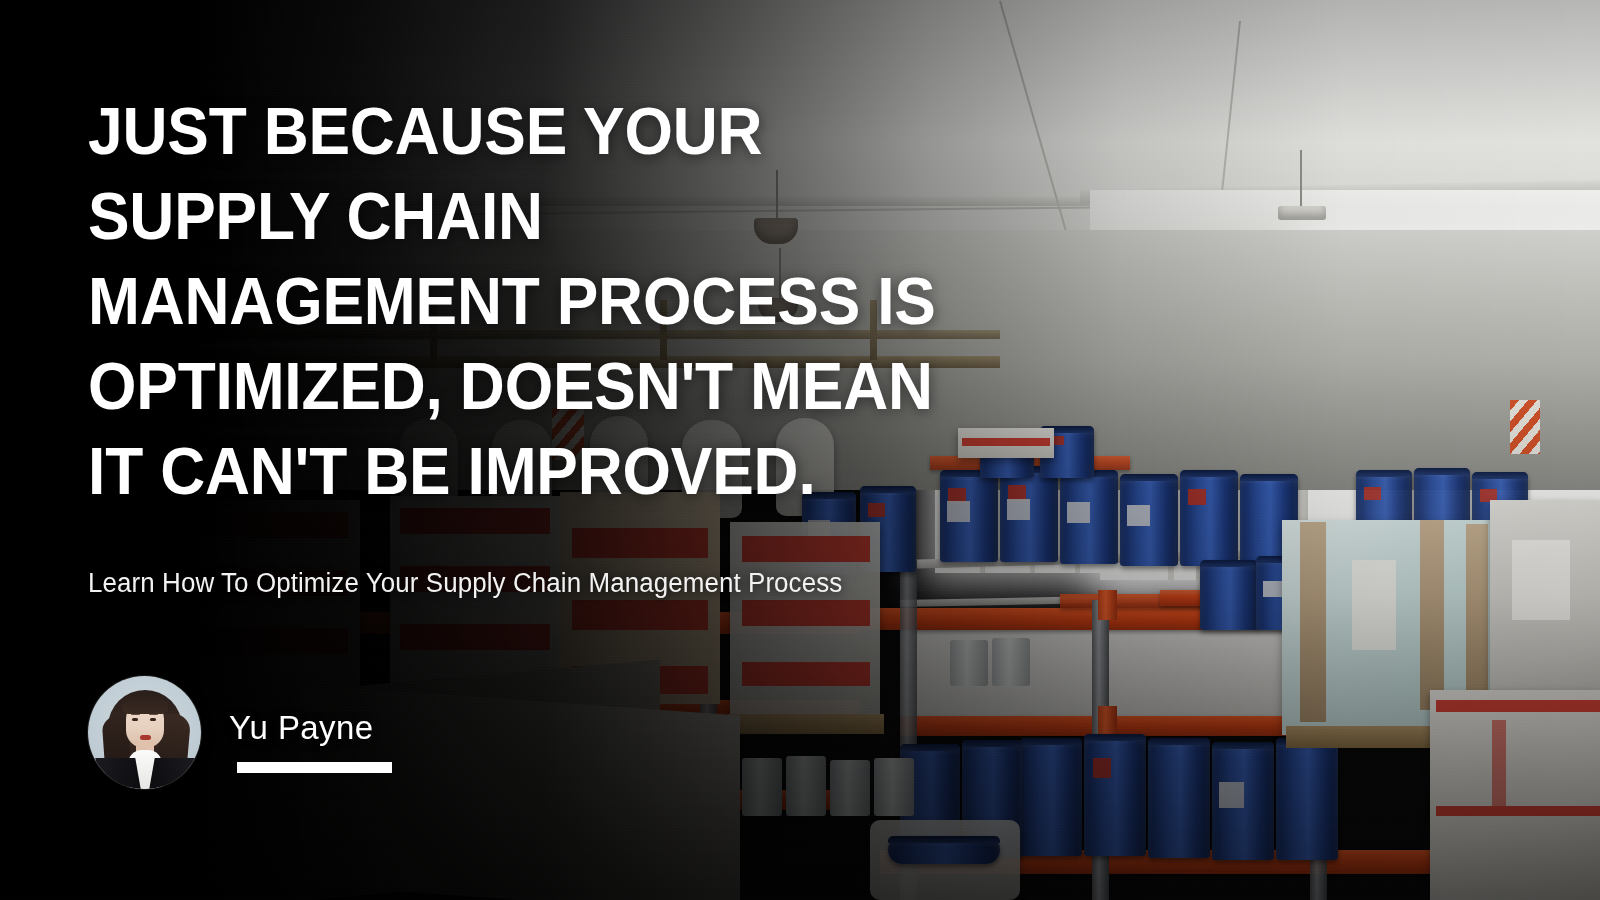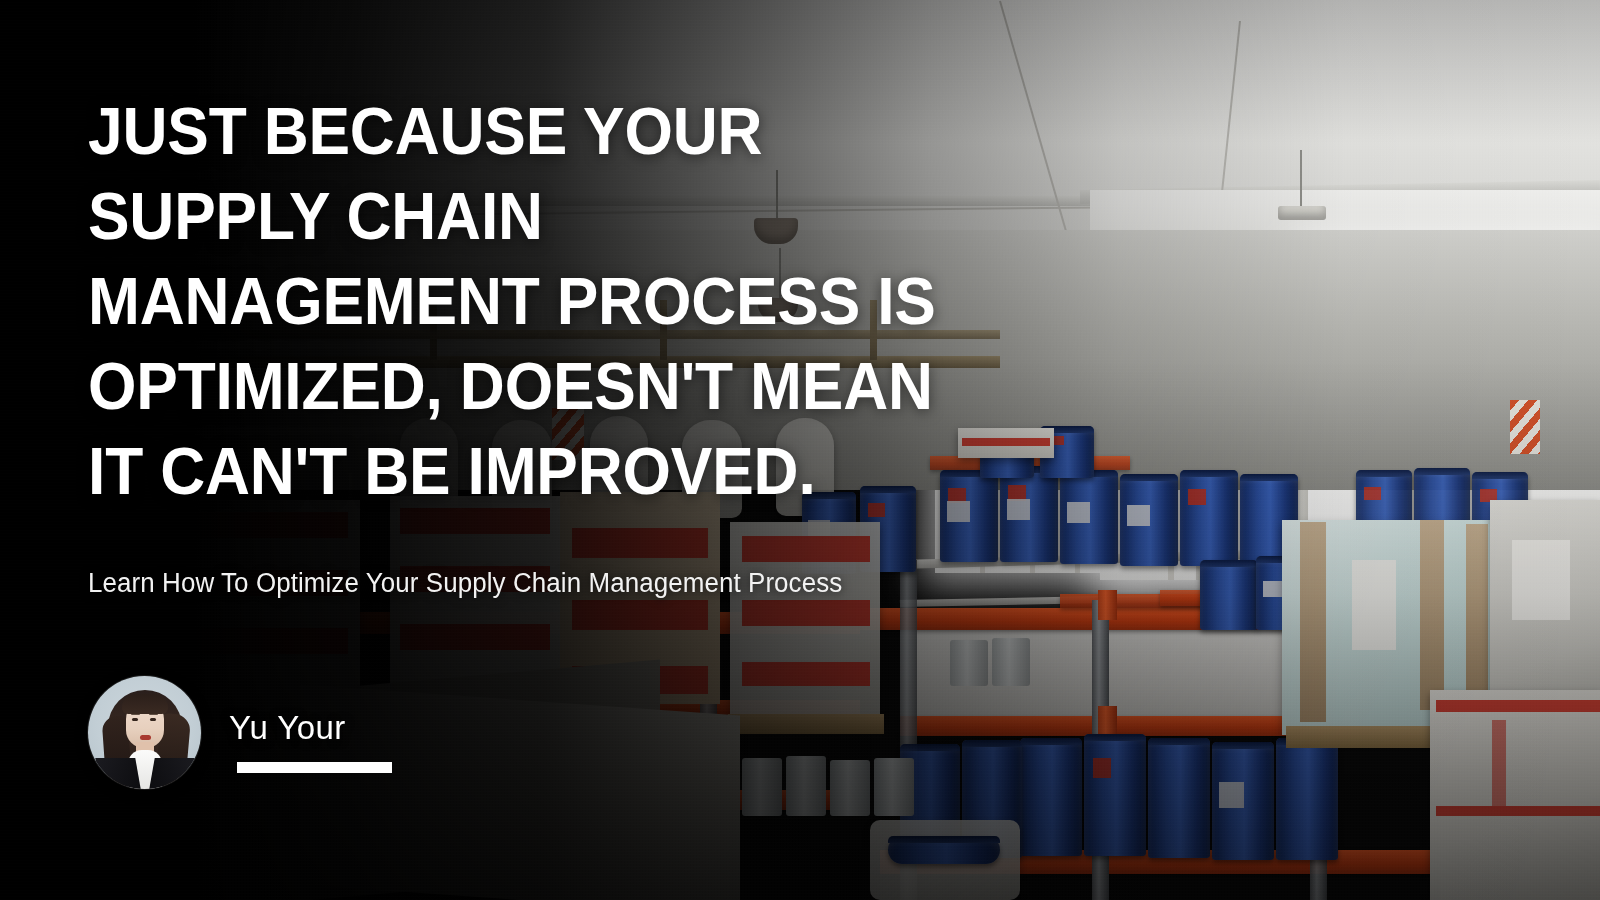--- a/index.html
+++ b/index.html
@@ -494,18 +494,18 @@
         <span class="av-brow r"></span>
         <span class="av-eye l"></span>
         <span class="av-eye r"></span>
         <span class="av-lip"></span>
         <span class="av-neck"></span>
         <span class="av-turtle"></span>
         <span class="av-blazer-l"></span>
         <span class="av-blazer-r"></span>
       </div>
 
-      <div id="author-name">Yu Your</div>
+      <div id="author-name">Yu Payne</div>
 
       <div id="author-rule"></div>
     </div>
   </div>
 </div>
 
 </body></html>

